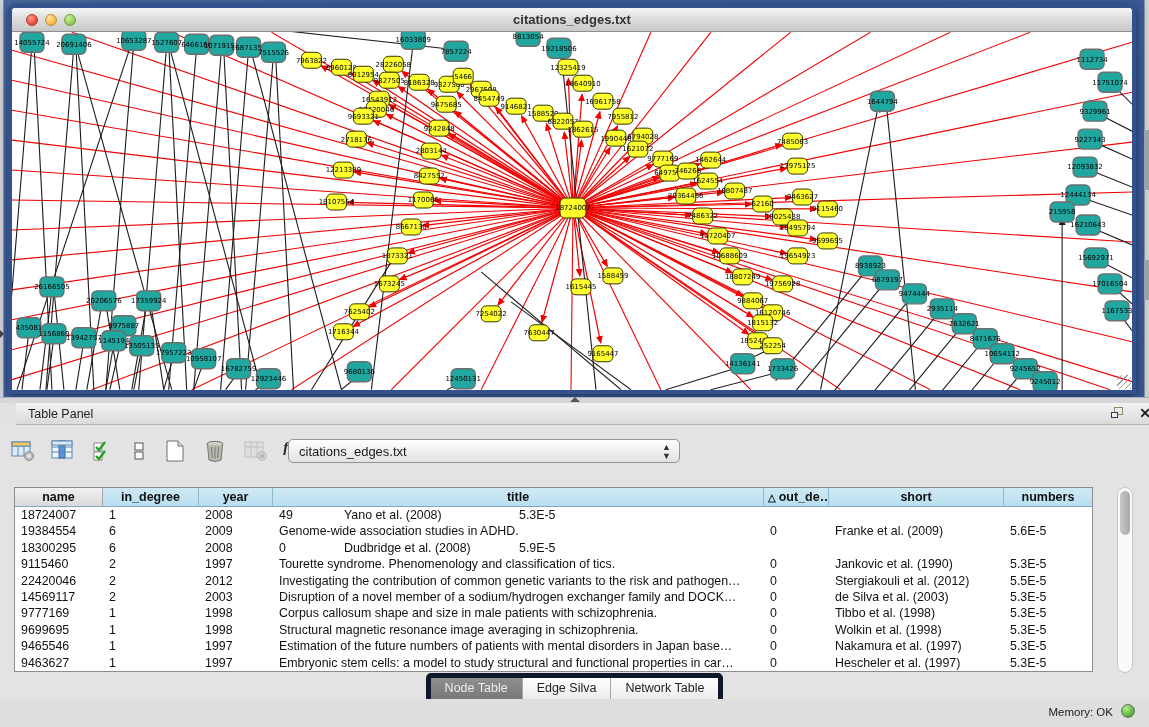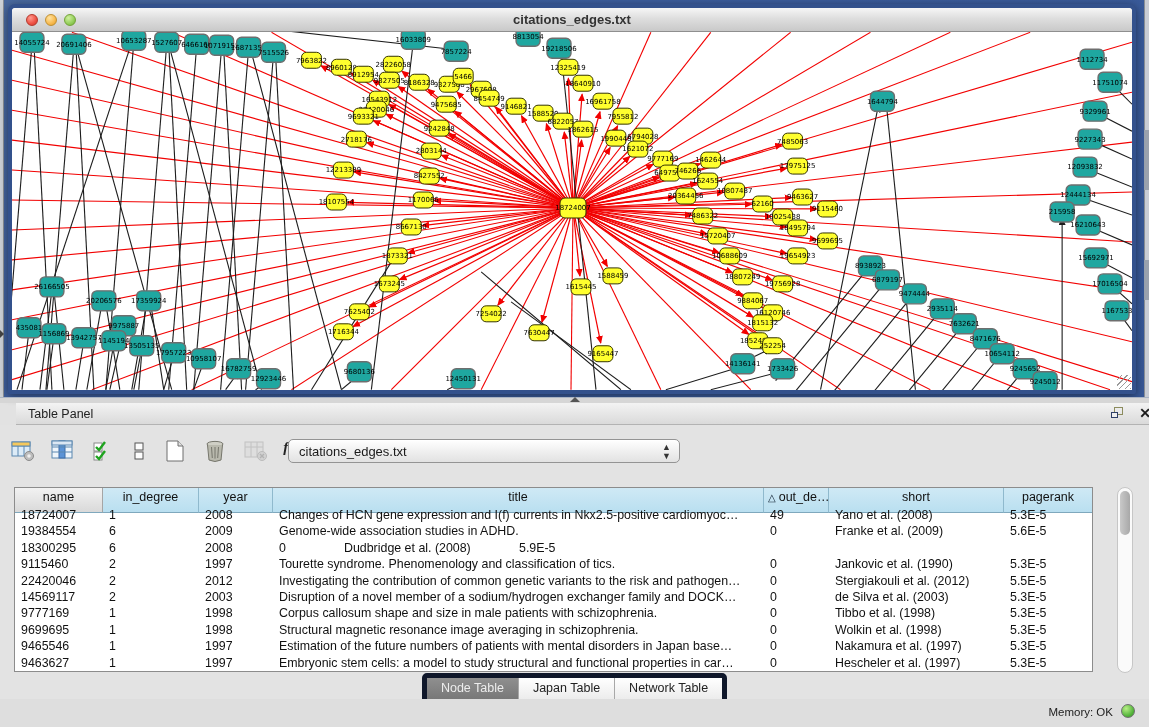--- a/index.html
+++ b/index.html
@@ -56,21 +56,21 @@
   #table-select { position:absolute; left:278px; top:0px; width:392px; height:24px;
                   border:1px solid #949494; border-radius:5px;
                   background:linear-gradient(#ffffff,#ededed 60%,#e2e2e2);
                   box-shadow:0 1px 1px rgba(255,255,255,.8) inset; cursor:pointer; }
   #table-select-value { position:absolute; left:10px; top:4px; font-size:13px; color:#1a1a1a; }
   #select-arrows { position:absolute; right:8px; top:3px; font-size:9px; line-height:9px; color:#333; text-align:center; }
 
   
   #data-table { position:absolute; left:14px; top:62px; width:1079px; height:185px;
                 background:#fff; border:1px solid #8c8c8c; overflow:hidden; }
-  #thead { display:flex; height:25px; }
+  #thead { display:flex; height:19px;font-weight:bold; }
   .th { font-size:12.5px; color:#111; text-align:center; line-height:18px;
         background:linear-gradient(#cfe9f5,#b9dff0); border-right:1px solid #8fb9cd; border-bottom:1px solid #7fa8bd;
         overflow:hidden; white-space:nowrap; cursor:pointer; }
   .th:first-child { background:linear-gradient(#f2f2f2,#d9d9d9); border-right:1px solid #a5a5a5; }
   .sort-glyph { font-size:10px; margin-right:3px; color:#123; }
   .col0{width:88px;} .col1{width:96px;} .col2{width:74px;} .col3{width:491px;}
   .col4{width:65px;} .col5{width:175px;} .col6{width:88px; border-right:none;}
   #tbody { position:absolute; left:0; top:19px; right:0; bottom:0; }
   .tr { display:flex; height:16.4px; }
   .td { font-size:12.4px; color:#111; line-height:16px; padding-left:6px;
@@ -874,28 +874,27 @@
     </div>
 
     <div id="data-table">
       <div id="thead">
           <div class="th col0">name</div>
           <div class="th col1">in_degree</div>
           <div class="th col2">year</div>
           <div class="th col3">title</div>
           <div class="th col4" style="text-align: left; padding-left: 4px;"><span class="sort-glyph">△</span>out_de…</div>
           <div class="th col5">short</div>
-          <div class="th col6">pagerank</div>
+          <div class="th col6">numbers</div>
         </div>
       <div id="tbody">
           <div class="tr">
             <div class="td col0">18724007</div>
             <div class="td col1">1</div>
             <div class="td col2">2008</div>
-            <div class="td col3">Changes of HCN gene expression and I(f) currents in Nkx2.5-positive cardiomyoc…</div>
             <div class="td col4">49</div>
             <div class="td col5">Yano et al. (2008)</div>
             <div class="td col6">5.3E-5</div>
           </div>
           <div class="tr">
             <div class="td col0">19384554</div>
             <div class="td col1">6</div>
             <div class="td col2">2009</div>
             <div class="td col3">Genome-wide association studies in ADHD.</div>
             <div class="td col4">0</div>
@@ -975,21 +974,21 @@
           </div>
         </div>
     </div>
     <div id="v-scroll">
       <div id="v-thumb"></div>
     </div>
 
     <div id="tabs-bar">
       <div id="tabs">
         <span class="tab selected">Node Table</span>
-        <span class="tab">Japan Table</span>
+        <span class="tab">Edge Silva</span>
         <span class="tab">Network Table</span>
       </div>
     </div>
   </div>
 
   <div id="status-bar">
     <span id="memory-label">Memory: OK</span>
     <span id="memory-dot"></span>
   </div>
 

